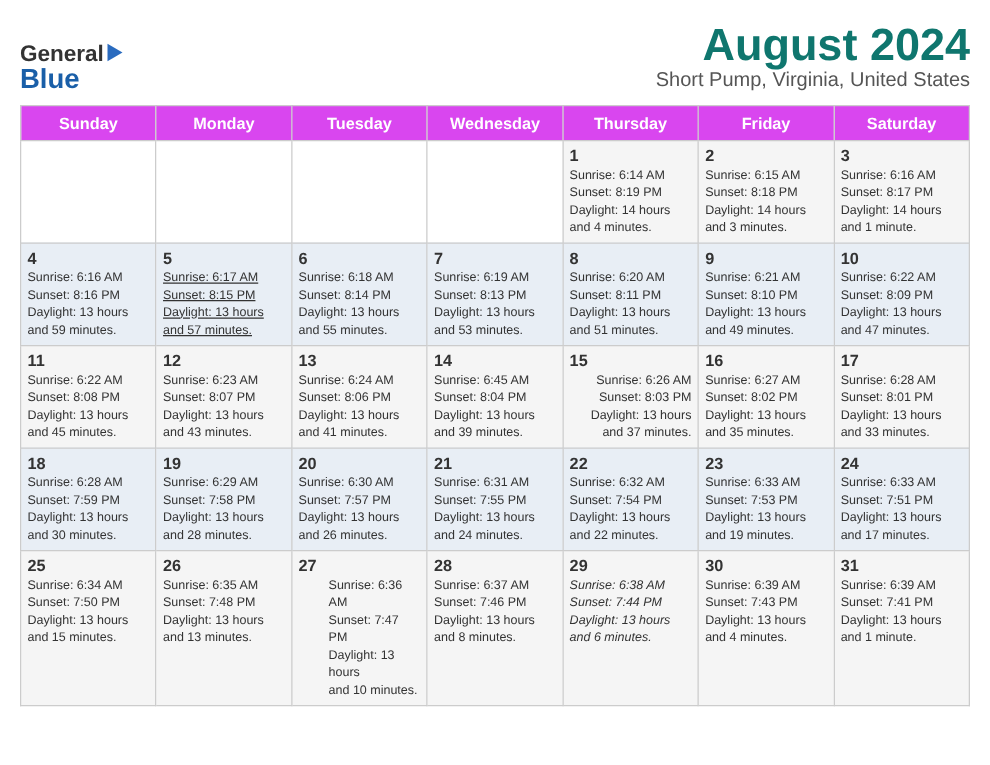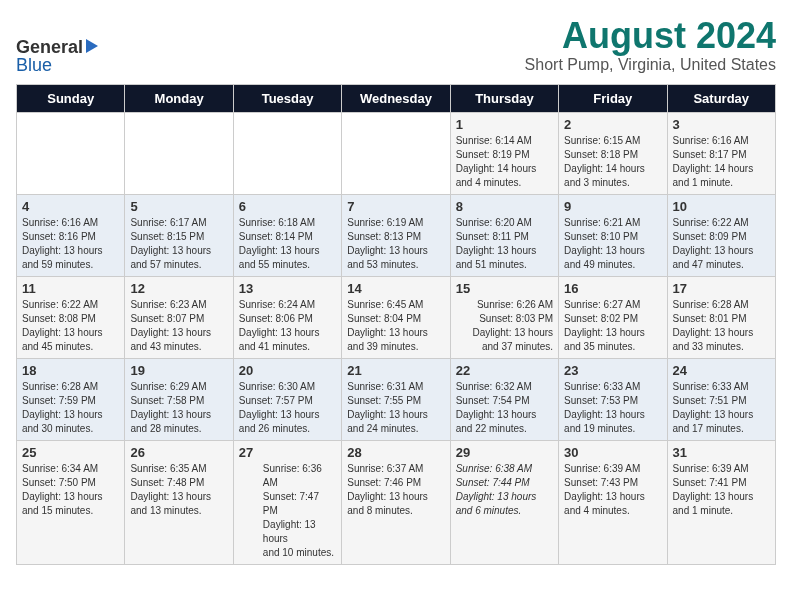--- a/index.html
+++ b/index.html
@@ -21,22 +21,22 @@
       flex-direction: column;
       align-items: flex-start;
     }
     .logo-general {
       font-size: 18px;
       font-weight: bold;
       color: #333;
       line-height: 1;
     }
     .logo-blue {
-      font-size: 18px;
-      font-weight: normal;
+      font-size: 22px;
+      font-weight: bold;
       color: #1a5fa8;
       line-height: 1;
     }
     .title-section {
       text-align: right;
     }
     .main-title {
       font-size: 36px;
       font-weight: bold;
       color: #0f766e;
@@ -45,21 +45,21 @@
     .subtitle {
       font-size: 16px;
       color: #555;
     }
     table {
       width: 100%;
       border-collapse: collapse;
       font-size: 11px;
     }
     thead tr th {
-      background-color: #0f172a;
+      background-color: #d946ef;
       color: #fff;
       text-align: center;
       padding: 6px 4px;
       font-size: 13px;
       font-weight: bold;
       border: 1px solid #ccc;
     }
     tbody tr td {
       border: 1px solid #ccc;
       vertical-align: top;
@@ -150,21 +150,21 @@
       <tr>
         <td>
           <span class="day-number">4</span>
           <div class="day-info" style="white-space: pre-line;">Sunrise: 6:16 AM
 Sunset: 8:16 PM
 Daylight: 13 hours
 and 59 minutes.</div>
         </td>
         <td>
           <span class="day-number">5</span>
-          <div class="day-info" style="white-space: pre-line;">Sunrise: 6:17 AM
+          <div class="day-info" style="white-space: pre-line; text-decoration: underline;">Sunrise: 6:17 AM
 Sunset: 8:15 PM
 Daylight: 13 hours
 and 57 minutes.</div>
         </td>
         <td>
           <span class="day-number">6</span>
           <div class="day-info" style="white-space: pre-line;">Sunrise: 6:18 AM
 Sunset: 8:14 PM
 Daylight: 13 hours
 and 55 minutes.</div>

